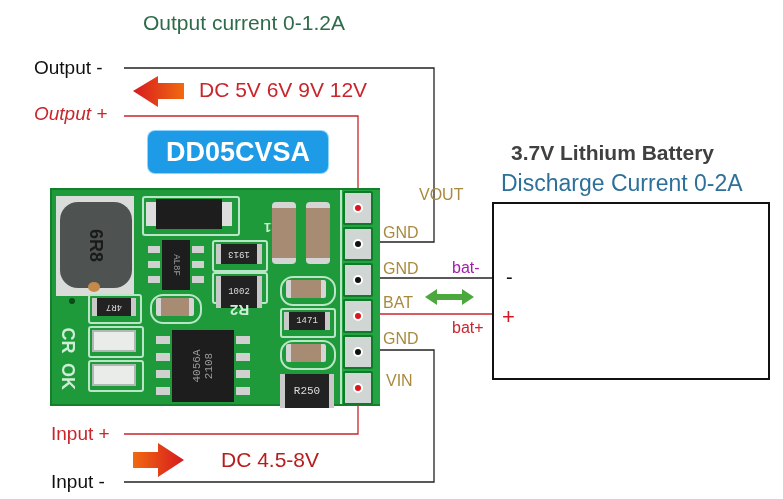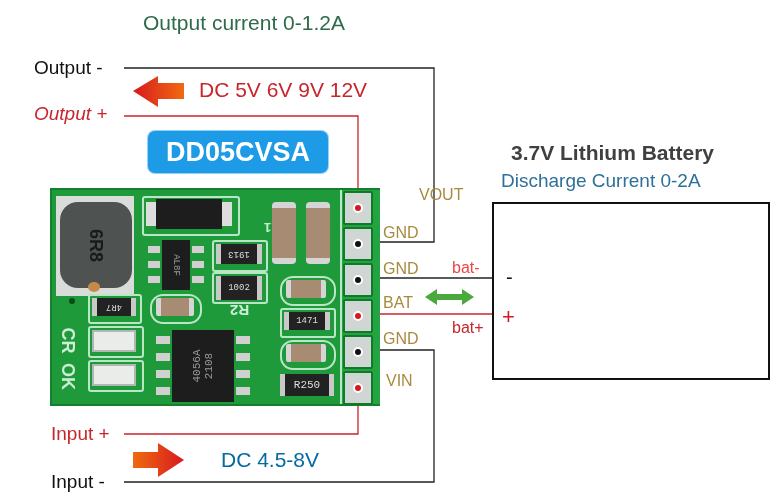--- a/index.html
+++ b/index.html
@@ -5,28 +5,28 @@
     html, body { margin: 0; padding: 0; background: #ffffff; }
     body { width: 783px; height: 499px; position: relative; overflow: hidden; font-family: "Liberation Sans", sans-serif; }
     .abs { position: absolute; }
     .lbl { position: absolute; white-space: nowrap; font-family: "Liberation Sans", sans-serif; }
     #title-current { left: 143px; top: 11px; font-size: 21px; color: #2e6b4a; }
     #out-neg { left: 34px; top: 57px; font-size: 19px; color: #111; }
     #out-pos { left: 34px; top: 103px; font-size: 19px; color: #c8262c; font-style: italic; }
     #out-volt { left: 199px; top: 78px; font-size: 21px; color: #c8262c; }
     #in-pos { left: 51px; top: 423px; font-size: 19px; color: #c8262c; }
     #in-neg { left: 51px; top: 471px; font-size: 19px; color: #111; }
-    #in-volt { left: 221px; top: 448px; font-size: 21px; color: #0369a1; }
+    #in-volt { left: 221px; top: 448px; font-size: 21px; color: #b91c1c; }
     #model-badge { left: 148px; top: 131px; width: 180px; height: 42px; background: #1e9be6; border-radius: 7px; color: #fff; font-weight: bold; font-size: 27px; line-height: 42px; text-align: center; box-shadow: 0 0 0 1px #8fd3ff; }
     #bat-title { left: 511px; top: 141px; font-size: 21px; color: #404040; font-weight: bold; }
-    #bat-sub { left: 501px; top: 170px; font-size: 19px; color: #2d7099; text-align: right; }
+    #bat-sub { left: 501px; top: 170px; font-size: 23px; color: #2d7099; text-align: right; }
     #battery-box { left: 492px; top: 202px; width: 274px; height: 174px; border: 2px solid #111; background: #fff; }
     #bat-neg-sign { left: 506px; top: 266px; font-size: 20px; color: #111; }
     #bat-pos-sign { left: 502px; top: 304px; font-size: 22px; color: #d7191f; }
-    #bat-neg-lbl { left: 452px; top: 259px; font-size: 16px; color: #ef4444; }
+    #bat-neg-lbl { left: 452px; top: 259px; font-size: 16px; color: #a21caf; }
     #bat-pos-lbl { left: 452px; top: 319px; font-size: 16px; color: #c8262c; }
     .pin-lbl { position: absolute; left: 383px; font-size: 16px; color: #a88a3e; }
     
     #pcb { left: 50px; top: 188px; width: 330px; height: 218px; background: #1f9a3a; border: 2px solid #14802c; box-sizing: border-box; }
     .pad { position: absolute; width: 26px; height: 30px; background: #cfd6d3; border: 2px solid #0f7a28; border-radius: 2px; }
     .hole { position: absolute; left: 8px; top: 10px; width: 10px; height: 10px; border-radius: 50%; background: #fff; }
     .dot { position: absolute; left: 2px; top: 2px; width: 6px; height: 6px; border-radius: 50%; }
     .silk { position: absolute; border: 2px solid #b8e6c6; border-radius: 3px; }
     .chip { position: absolute; background: #1d1d1d; color: #9a9a9a; font-size: 9px; display: flex; align-items: center; justify-content: center; font-family: "Liberation Mono", monospace; }
     .res { position: absolute; background: #222; color: #ddd; font-size: 9px; display: flex; align-items: center; justify-content: center; border-left: 5px solid #c9c9c9; border-right: 5px solid #c9c9c9; font-family: "Liberation Mono", monospace; }
@@ -93,35 +93,35 @@
 
   <div class="chip" style="left:110px;top:50px;width:28px;height:50px;">
       <span style="transform:rotate(90deg);">AL8F</span>
     </div>
   <div class="abs" style="left:96px;top:56px;width:12px;height:40px;background:repeating-linear-gradient(#d0d0d0 0 7px, transparent 7px 15px);"></div>
   <div class="abs" style="left:140px;top:56px;width:12px;height:40px;background:repeating-linear-gradient(#d0d0d0 0 7px, transparent 7px 15px);"></div>
 
   <div class="silk" style="left:160px;top:50px;width:52px;height:28px;"></div>
   <div class="res" style="left:164px;top:54px;width:36px;height:20px;transform:rotate(180deg);">1913</div>
   <div class="silk" style="left:160px;top:82px;width:52px;height:28px;"></div>
-  <div class="res" style="left:164px;top:86px;width:36px;height:24px;">1002</div>
+  <div class="res" style="left:164px;top:86px;width:36px;height:32px;">1002</div>
 
   <div class="silktext" style="left:212px;top:30px;font-size:13px;transform:rotate(180deg);">R1</div>
   <div class="silktext" style="left:178px;top:112px;font-size:15px;transform:rotate(180deg);">R2</div>
 
   <div class="capv" style="left:220px;top:12px;width:24px;height:50px;"></div>
   <div class="capv" style="left:254px;top:12px;width:24px;height:50px;"></div>
 
   <div class="silk" style="left:228px;top:86px;width:52px;height:26px;border-radius:13px;"></div>
   <div class="cap" style="left:234px;top:90px;width:30px;height:18px;"></div>
   <div class="silk" style="left:228px;top:118px;width:52px;height:26px;"></div>
   <div class="res" style="left:232px;top:122px;width:36px;height:18px;">1471</div>
   <div class="silk" style="left:228px;top:150px;width:52px;height:26px;border-radius:13px;"></div>
   <div class="cap" style="left:234px;top:154px;width:30px;height:18px;"></div>
-  <div class="res" style="left:228px;top:184px;width:44px;height:22px;font-size:11px;">R250</div>
+  <div class="res" style="left:228px;top:184px;width:44px;height:34px;font-size:11px;">R250</div>
 
   <div class="chip" style="left:120px;top:140px;width:62px;height:72px;font-size:11px;">
       <span style="transform:rotate(-90deg);width:60px;text-align:center;">4056A 2108</span>
     </div>
   <div class="abs" style="left:104px;top:146px;width:14px;height:62px;background:repeating-linear-gradient(#d0d0d0 0 8px, transparent 8px 17px);"></div>
   <div class="abs" style="left:184px;top:146px;width:14px;height:62px;background:repeating-linear-gradient(#d0d0d0 0 8px, transparent 8px 17px);"></div>
 
   <div class="silk" style="left:98px;top:104px;width:48px;height:26px;border-radius:13px;"></div>
   <div class="cap" style="left:104px;top:108px;width:28px;height:18px;"></div>
 

